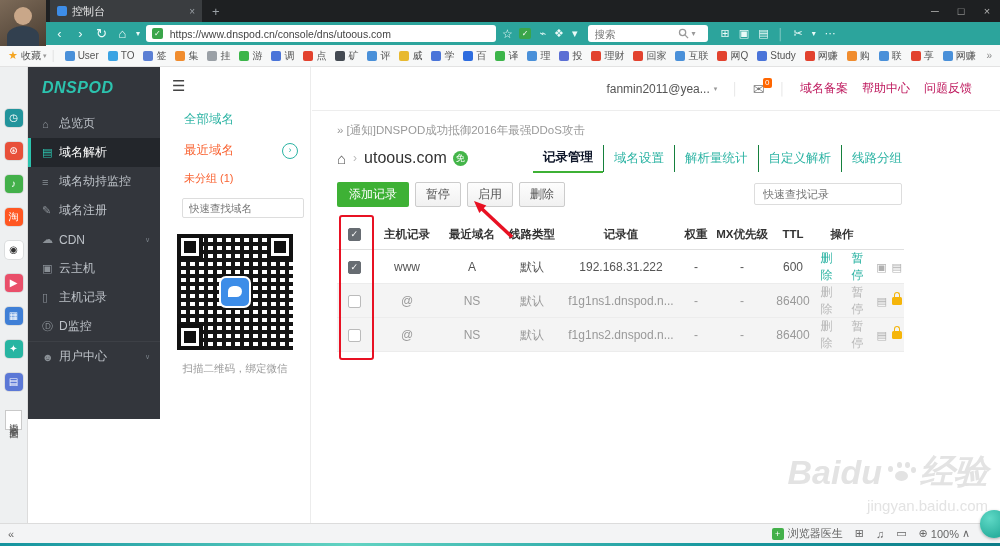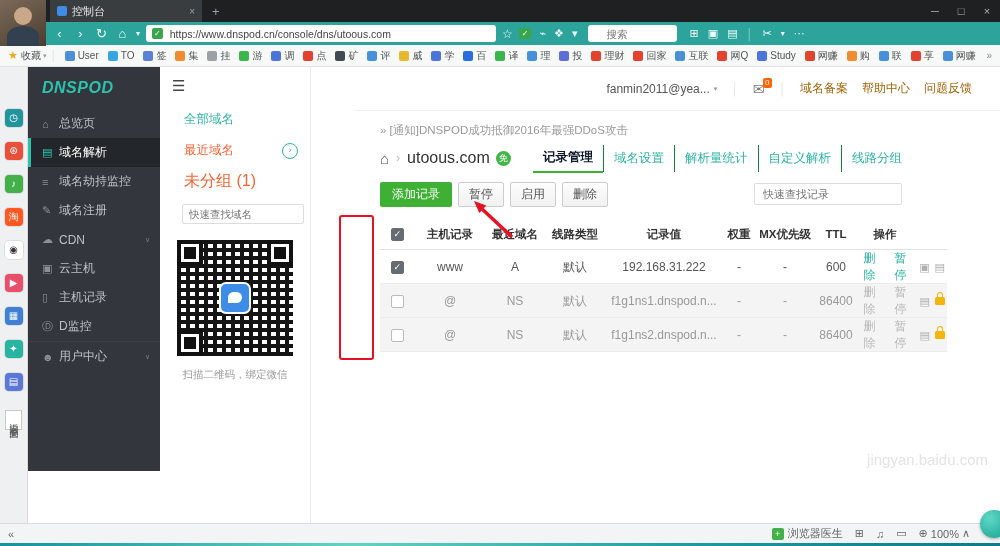--- a/index.html
+++ b/index.html
@@ -19,73 +19,73 @@
   .navbar{position:absolute;top:22px;left:0;right:0;height:23px;background:#2ca49c;display:flex;align-items:center;padding-left:52px;gap:6px;color:#eafaf8;z-index:4;}
   .nbtn{font-size:13px;width:15px;text-align:center;cursor:pointer;}
   .ncaret{font-size:8px;cursor:pointer;}
   .urlbar{width:350px;height:17px;background:#fff;border-radius:3px;display:flex;align-items:center;padding:0 6px;gap:5px;box-sizing:border-box;}
   .ushield{background:#3aa54a;color:#fff;font-size:8px;border-radius:2px;padding:0 2px;line-height:11px;}
   .url{border:0;outline:0;background:transparent;font-size:10.5px;color:#444;flex:1;white-space:nowrap;overflow:hidden;}
   .nstar{font-size:12px;cursor:pointer;}
   .qicons{display:flex;gap:8px;align-items:center;}
   .qicons .chip{background:#3aa54a;color:#fff;font-size:8px;border-radius:2px;padding:1px 3px;cursor:pointer;}
   .qicons span{font-size:11px;cursor:pointer;}
-  .searchbox{width:89px;height:17px;background:#fff;border-radius:3px;display:flex;align-items:center;padding:0 17px;margin-left:4px;gap:3px;box-sizing:border-box;}
+  .searchbox{width:120px;height:17px;background:#fff;border-radius:3px;display:flex;align-items:center;padding:0 5px;margin-left:4px;gap:3px;box-sizing:border-box;}
   .searchbox input{border:0;outline:0;width:78px;font-size:10.5px;color:#333;background:transparent;}
   .ricons{display:flex;gap:9px;margin-left:7px;font-size:11px;align-items:center;}
   .ricons span{cursor:pointer;}
   .nsep{color:rgba(255,255,255,.45);cursor:default;}
   .bookbar{position:absolute;top:45px;left:0;right:0;height:22px;background:#f7f8f8;border-bottom:1px solid #e3e3e3;display:flex;align-items:center;padding:0 8px;font-size:10px;color:#555;white-space:nowrap;overflow:hidden;z-index:3;box-sizing:border-box;}
   .bstar{color:#f5a623;font-size:11px;margin-right:3px;}
   .bcaret{font-size:7px;color:#999;margin:0 4px 0 2px;}
   .bsep{color:#ddd;margin-right:8px;}
   .bmk{display:flex;gap:9px;align-items:center;overflow:hidden;flex:1;}
   .bitem{display:flex;gap:3px;align-items:center;cursor:pointer;flex:0 0 auto;}
   .bdot{width:10px;height:10px;border-radius:2px;display:inline-block;}
   .boverflow{margin-left:auto;color:#888;padding-left:6px;cursor:pointer;}
   
   .edge{position:absolute;left:0;top:67px;width:28px;height:456px;background:#eef0f1;border-right:1px solid #dcdcdc;display:flex;flex-direction:column;align-items:center;padding-top:42px;box-sizing:border-box;z-index:2;}
   .eicons{display:flex;flex-direction:column;align-items:center;}
   .eicon{width:18px;height:18px;border-radius:4px;color:#fff;font-size:10px;line-height:18px;text-align:center;margin-bottom:15px;display:block;cursor:pointer;box-shadow:0 0 0 1px rgba(0,0,0,.08);}
   .backdesk{writing-mode:vertical-rl;font-size:9.5px;color:#555;border:1px solid #c9c9c9;background:#fff;padding:5px 1px;margin-top:4px;letter-spacing:2px;cursor:pointer;}
   
-  .sbar{position:absolute;left:28px;top:67px;width:132px;height:404px;background:#33363c;box-sizing:border-box;z-index:2;}
+  .sbar{position:absolute;left:28px;top:67px;width:132px;height:352px;background:#33363c;box-sizing:border-box;z-index:2;}
   .logo{height:42px;line-height:42px;padding-left:14px;color:#2cc3ae;font-size:16px;font-weight:bold;font-style:italic;letter-spacing:.5px;}
   .mitem{height:29px;display:flex;align-items:center;padding-left:14px;font-size:12px;color:#bcc1c7;cursor:pointer;}
   .micon{width:17px;color:#8a9096;font-size:11px;flex:0 0 auto;}
   .mitem.active{background:#23262b;color:#fff;box-shadow:inset 3px 0 0 #2cc3ae;}
   .mitem.active .micon{color:#2cc3ae;}
   .chev{margin-left:auto;margin-right:10px;font-size:7px;color:#787f86;}
   .mitem.sep-top{border-top:1px solid #3d4046;}
   
   .dpanel{position:absolute;left:160px;top:67px;width:151px;height:456px;background:#fff;border-right:1px solid #ececec;box-sizing:border-box;z-index:2;}
   .hamb{font-size:15px;color:#444;margin:10px 0 0 12px;cursor:pointer;width:18px;}
   .dall{margin:16px 0 0 24px;font-size:12.5px;color:#2bb3a3;cursor:pointer;}
   .drecent{margin:14px 12px 0 24px;font-size:12.5px;color:#f96332;display:flex;align-items:center;cursor:pointer;}
   .circlearrow{margin-left:auto;width:14px;height:14px;border:1px solid #2bb3a3;border-radius:50%;color:#2bb3a3;font-size:9px;line-height:13px;text-align:center;cursor:pointer;}
-  .dungroup{margin:12px 0 4px 24px;font-size:16px;color:#f96332;cursor:pointer;}
+  .dungroup{margin:12px 0 4px 24px;font-size:11px;color:#f96332;cursor:pointer;}
   .dsearch{display:block;margin:12px 0 0 22px;width:122px;height:20px;border:1px solid #ddd;border-radius:2px;font-size:10.5px;padding:0 6px;box-sizing:border-box;color:#333;outline:none;}
   .qr{width:116px;height:116px;margin:16px auto 0;position:relative;
       background:repeating-linear-gradient(0deg,#141414 0 4px,transparent 4px 8px),
                  repeating-linear-gradient(90deg,#141414 0 4px,#fff 4px 9px);}
   .qf{position:absolute;width:26px;height:26px;border:4px solid #111;background:#fff;box-sizing:border-box;}
   .qf::after{content:"";position:absolute;inset:3px;background:#111;}
   .qf.tl{left:0;top:0;} .qf.tr{right:0;top:0;} .qf.bl{left:0;bottom:0;}
   .qc{position:absolute;left:42px;top:42px;width:32px;height:32px;background:#3d8de8;border-radius:7px;border:2px solid #fff;box-sizing:border-box;}
   .qc::after{content:"";position:absolute;left:7px;top:8px;width:14px;height:11px;background:#fff;border-radius:6px 6px 6px 0;}
   .qcap{margin-top:12px;text-align:center;font-size:10.5px;color:#999;}
   
-  .content{position:absolute;left:312px;top:67px;right:0;height:456px;background:#fff;z-index:1;padding-left:43px;}
+  .content{position:absolute;left:312px;top:67px;right:0;height:456px;background:#fff;z-index:1;}
   .ctop{height:43px;border-bottom:1px solid #ededed;display:flex;align-items:center;justify-content:flex-end;padding-right:28px;gap:14px;font-size:12px;color:#555;}
   .user{display:flex;gap:4px;align-items:center;cursor:pointer;}
   .ucaret{font-size:7px;color:#999;}
   .mail{position:relative;font-size:14px;color:#777;cursor:pointer;}
   .mbadge{position:absolute;right:-7px;top:-3px;background:#f60;color:#fff;font-size:8px;line-height:10px;padding:0 2px;border-radius:2px;}
   .hsep{color:#e5e5e5;}
-  .hlink{cursor:pointer;color:#a16207;}
+  .hlink{cursor:pointer;color:#be185d;}
   .notice{padding:12px 0 0 25px;font-size:11.5px;color:#999;height:14px;}
   .crumb{display:flex;align-items:center;height:38px;margin-top:2px;padding:0 88px 0 25px;}
   .chome{font-size:15px;color:#555;cursor:pointer;}
   .csep{color:#bbb;margin:0 7px;font-size:12px;}
   .cdomain{font-size:16px;color:#333;}
   .cbadge{margin-left:6px;width:15px;height:15px;border-radius:50%;background:#44b549;color:#fff;font-size:9px;line-height:15px;text-align:center;}
   .tabs{margin-left:auto;display:flex;align-items:center;}
   .ttab{padding:5px 10px;font-size:12.5px;color:#2bb3a3;cursor:pointer;}
   .ttab + .ttab{border-left:1px solid #15803d;}
   .ttab.active{color:#0f172a;font-weight:bold;border-bottom:2px solid #3eb135;}
@@ -497,20 +497,25 @@
       </div>
     </div>
 
     <div class="anno-box"></div>
     <svg class="anno-arrow" width="60" height="48" viewBox="0 0 60 48">
       <line x1="52" y1="42" x2="21" y2="13" stroke="#e81123" stroke-width="3.5"></line>
       <polygon points="14,6 26.3,10.6 19.3,18" fill="#e81123"></polygon>
     </svg>
 
     <div class="wmark">
+      <div class="wline1">
+        <span>Baidu</span>
+        <span class="paw"></span>
+        <span>经验</span>
+      </div>
       <div class="wline2">jingyan.baidu.com</div>
     </div>
   </div>
 
   <div class="status">
     <span class="scollapse">«</span>
     <div class="sright">
       <span class="sdoc">
         <span class="plus">+</span>
         <span>浏览器医生</span>

